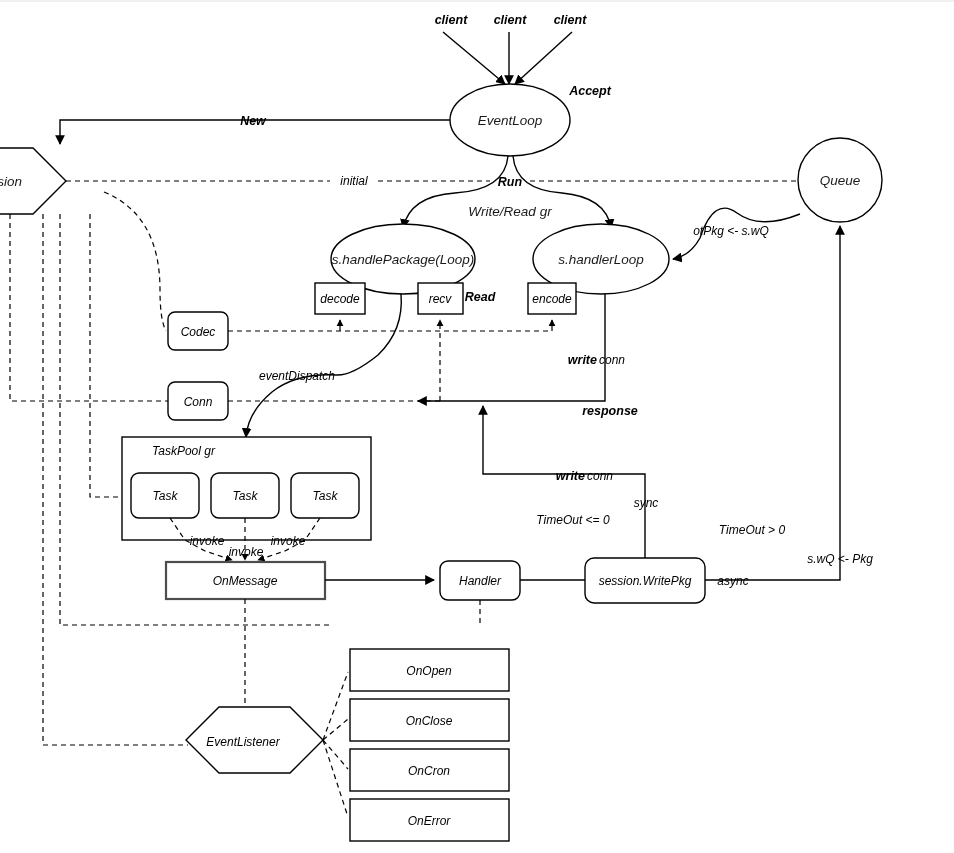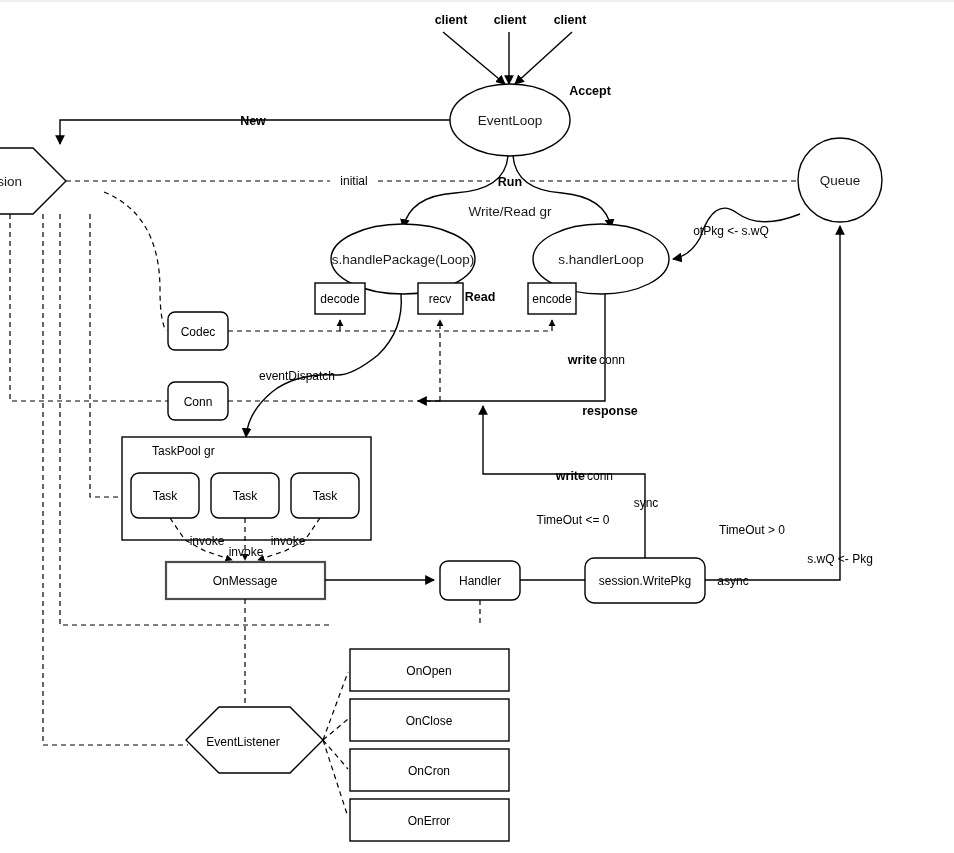--- a/index.html
+++ b/index.html
@@ -6,20 +6,21 @@
     margin: 0;
     padding: 0;
     background: #ffffff;
   }
   #canvas {
     position: relative;
     width: 954px;
     height: 853px;
     background: #ffffff;
     font-family: "Liberation Sans", sans-serif;
+    font-style: italic;
   }
   svg { display: block; }
   .shape { fill: #ffffff; stroke: #000000; stroke-width: 1.4; }
   .shape-thick { fill: #ffffff; stroke: #4d4d4d; stroke-width: 2.2; }
   .line { stroke: #000000; stroke-width: 1.4; fill: none; }
   .line-d { stroke: #000000; stroke-width: 1.2; fill: none; stroke-dasharray: 5 4; }
   .lbl-node { font-family: "Liberation Sans", sans-serif; font-size: 13.5px; fill: #1a1a1a; }
   .lbl-b { font-family: "Liberation Sans", sans-serif; font-size: 12.5px; font-weight: bold; fill: #000000; }
   .lbl-sm { font-family: "Liberation Sans", sans-serif; font-size: 12px; fill: #000000; }
   .topline { position:absolute; top:0; left:0; width:954px; height:2px; background:#f0f0f0; }

